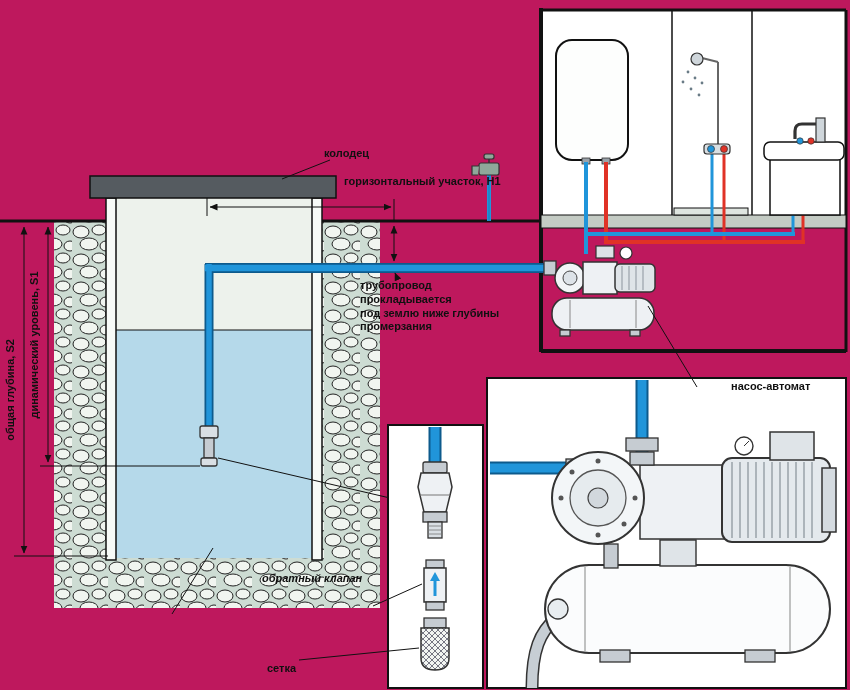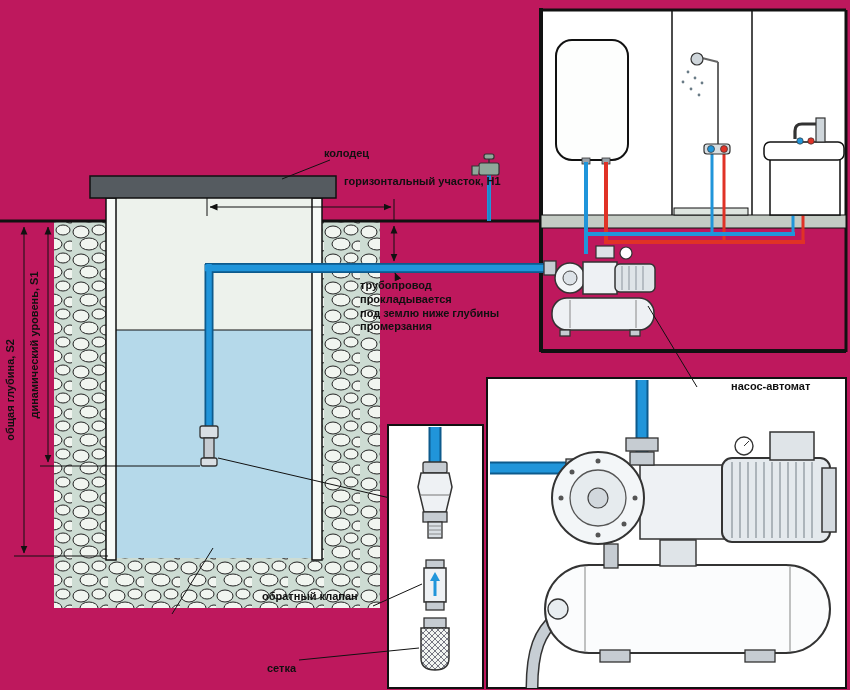--- a/index.html
+++ b/index.html
@@ -272,18 +272,18 @@
   <line class="thin" x1="299" y1="660" x2="419" y2="648"></line>
 </svg>
 
 <div class="lbl" style="left:324px;top:147px;">колодец</div>
 <div class="lbl" style="left:344px;top:175px;">горизонтальный участок, Н1</div>
 <div class="lbl" style="left:360px;top:279px;width:155px;">трубопровод
 прокладывается
 под землю ниже глубины
 промерзания</div>
 <div class="lbl" style="left:695px;top:380px;margin-left:36px;">насос-автомат</div>
-<div class="lbl" style="left:262px;top:590px;">обратный клапан</div>
+<div class="lbl" style="left:262px;top:572px;font-style:italic;">обратный клапан</div>
 <div class="lbl" style="left:267px;top:662px;">сетка</div>
 <div class="rot" style="left:10px;top:390px;">общая глубина, S2</div>
 <div class="rot" style="left:34px;top:345px;">динамический уровень, S1</div>
 
 </div>
 
 </body></html>

